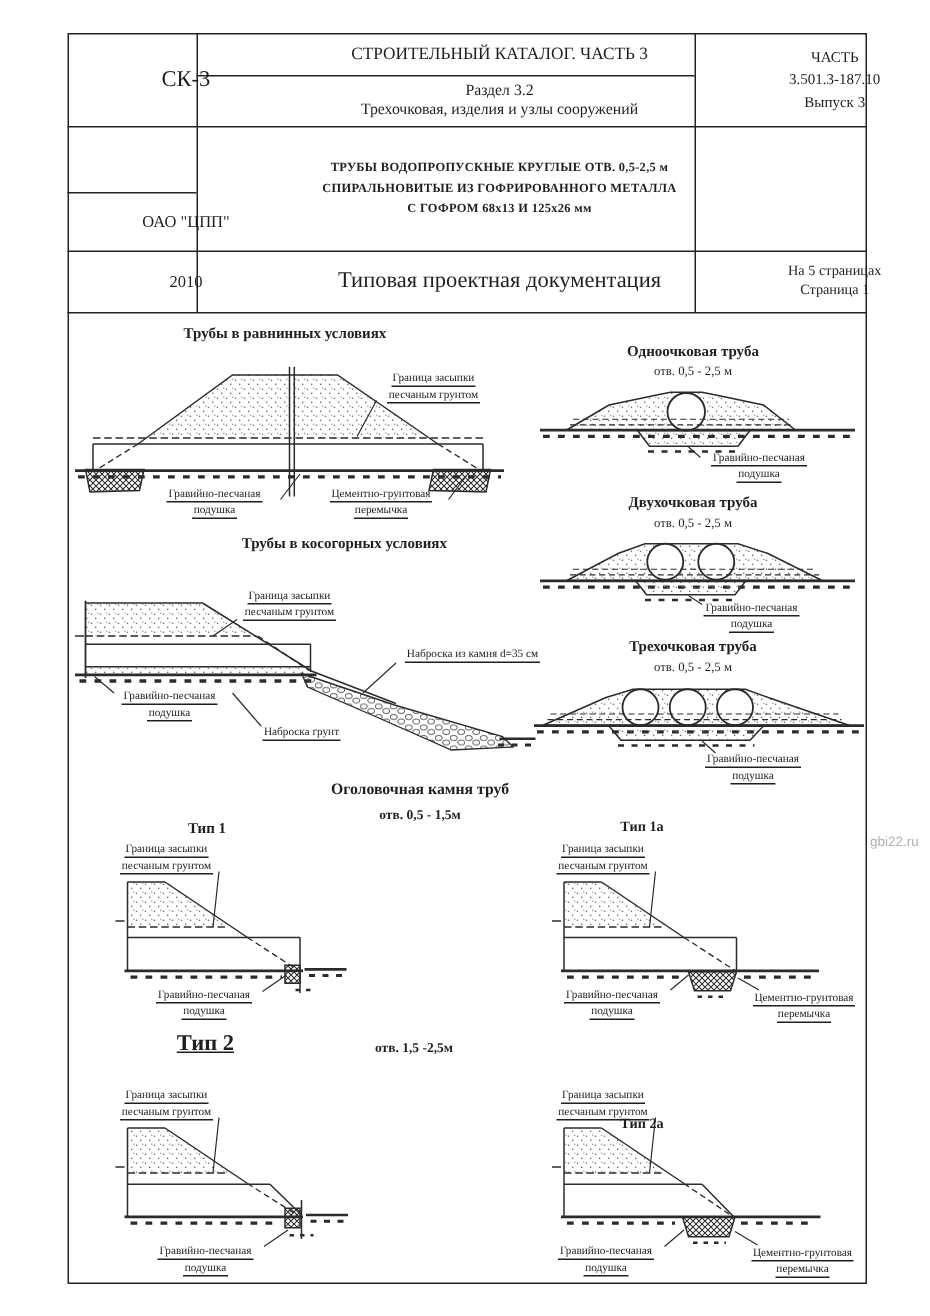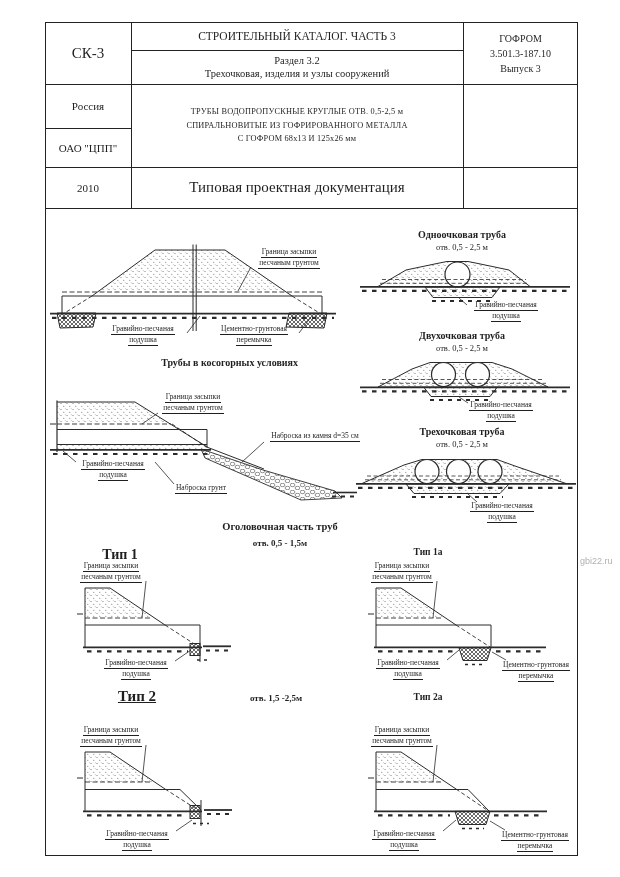--- a/index.html
+++ b/index.html
@@ -3,21 +3,21 @@
 <meta charset="utf-8">
 <style>
   html,body{margin:0;padding:0;background:#fff;}
   #page{position:relative;width:620px;height:877px;background:#fff;overflow:hidden;
         font-family:"Liberation Serif", "DejaVu Serif", serif;color:#1f1f1f;}
   .frame{position:absolute;left:45px;top:22px;width:533px;height:834px;
          border:1.7px solid #222;box-sizing:border-box;}
   .hl{position:absolute;height:1.3px;background:#222;}
   .vl{position:absolute;width:1.3px;background:#222;}
   .cell{position:absolute;display:flex;flex-direction:column;justify-content:center;
-        align-items:center;text-align:center;}
+        align-items:center;text-align:center;margin-left:36px;}
   .cell span{display:block;}
   #art{position:absolute;left:0;top:0;}
   .t{position:absolute;text-align:center;}
   .b{font-weight:bold;}
   .lbl{position:absolute;font-size:7.5px;line-height:10px;text-align:center;color:#1f1f1f;}
   .lbl .ul{display:inline-block;border-bottom:0.9px solid #1f1f1f;padding:0 1px;}
   .wm{position:absolute;left:580px;top:556px;font-family:"Liberation Sans",sans-serif;
       font-size:9px;color:#b0b0b0;}
 </style>
 </head>
@@ -216,61 +216,63 @@
     <span>СК-3</span>
   </div>
   <div class="cell" style="left:131px;top:22px;width:332px;height:28px;font-size:11.5px;">
     <span>СТРОИТЕЛЬНЫЙ КАТАЛОГ. ЧАСТЬ 3</span>
   </div>
   <div class="cell" style="left:131px;top:50px;width:332px;height:34px;font-size:10.5px;line-height:13px;">
     <span>Раздел 3.2</span>
     <span>Трехочковая, изделия и узлы сооружений</span>
   </div>
   <div class="cell" style="left:463px;top:22px;width:115px;height:62px;font-size:10px;line-height:15px;">
-    <span>ГОФРОМ</span>
+    <span>ЧАСТЬ</span>
     <span>3.501.3-187.10</span>
     <span>Выпуск 3</span>
   </div>
-  <div class="cell" style="left:45px;top:84px;width:86px;height:44px;font-size:11px;">
-    <span>Россия</span>
-  </div>
   <div class="cell" style="left:45px;top:128px;width:86px;height:39px;font-size:11px;">
     <span>ОАО "ЦПП"</span>
   </div>
-  <div class="cell" style="left:131px;top:84px;width:332px;height:83px;font-size:8.3px;line-height:13.5px;letter-spacing:0.2px;">
+  <div class="cell" style="left:131px;top:84px;width:332px;height:83px;font-size:8.3px;line-height:13.5px;letter-spacing:0.2px;font-weight:bold;">
     <span>ТРУБЫ ВОДОПРОПУСКНЫЕ КРУГЛЫЕ ОТВ. 0,5-2,5 м</span>
     <span>СПИРАЛЬНОВИТЫЕ ИЗ ГОФРИРОВАННОГО МЕТАЛЛА</span>
     <span>С ГОФРОМ 68х13 И 125х26 мм</span>
   </div>
   <div class="cell" style="left:45px;top:167px;width:86px;height:41px;font-size:11px;">
     <span>2010</span>
   </div>
   <div class="cell" style="left:131px;top:167px;width:332px;height:41px;font-size:15px;">
     <span>Типовая проектная документация</span>
   </div>
-
+  <div class="cell" style="left:463px;top:167px;width:115px;height:41px;font-size:9.5px;line-height:13px;">
+    <span>На 5 страницах</span>
+    <span>Страница 1</span>
+  </div>
+
+  <div class="t b" style="left:90px;top:217px;width:200px;font-size:10px;">Трубы в равнинных условиях</div>
   <div class="t b" style="left:98px;top:357px;width:200px;font-size:10px;text-align:right;">Трубы в косогорных условиях</div>
 
   <div class="t b" style="left:382px;top:229px;width:160px;font-size:10px;">Одноочковая труба</div>
   <div class="t" style="left:382px;top:242px;width:160px;font-size:8.5px;">отв. 0,5 - 2,5 м</div>
 
   <div class="t b" style="left:382px;top:330px;width:160px;font-size:10px;">Двухочковая труба</div>
   <div class="t" style="left:382px;top:343px;width:160px;font-size:8.5px;">отв. 0,5 - 2,5 м</div>
 
   <div class="t b" style="left:382px;top:426px;width:160px;font-size:10px;">Трехочковая труба</div>
   <div class="t" style="left:382px;top:439px;width:160px;font-size:8.5px;">отв. 0,5 - 2,5 м</div>
 
-  <div class="t b" style="left:190px;top:521px;width:180px;font-size:10.5px;">Оголовочная часть труб</div>
+  <div class="t b" style="left:190px;top:521px;width:180px;font-size:10.5px;">Оголовочная камня труб</div>
   <div class="t b" style="left:190px;top:538px;width:180px;font-size:9px;">отв. 0,5 - 1,5м</div>
   <div class="t b" style="left:216px;top:693px;width:120px;font-size:9px;">отв. 1,5 -2,5м</div>
 
-  <div class="t b" style="left:90px;top:547px;width:60px;font-size:14px;">Тип 1</div>
+  <div class="t b" style="left:108px;top:547px;width:60px;font-size:10px;">Тип 1</div>
   <div class="t b" style="left:398px;top:547px;width:60px;font-size:9.5px;">Тип 1а</div>
   <div class="t b" style="left:107px;top:688px;width:60px;font-size:15px;text-decoration:underline;">Тип 2</div>
-  <div class="t b" style="left:398px;top:692px;width:60px;font-size:9.5px;">Тип 2а</div>
+  <div class="t b" style="left:398px;top:745px;width:60px;font-size:9.5px;">Тип 2а</div>
 
   <div class="lbl" style="left:243px;top:247px;width:92px;">
     <span class="ul">Граница засыпки</span><br><span class="ul">песчаным грунтом</span>
   </div>
   <div class="lbl" style="left:99px;top:324px;width:88px;">
     <span class="ul">Гравийно-песчаная</span><br><span class="ul">подушка</span>
   </div>
   <div class="lbl" style="left:209px;top:324px;width:90px;">
     <span class="ul">Цементно-грунтовая</span><br><span class="ul">перемычка</span>
   </div>

